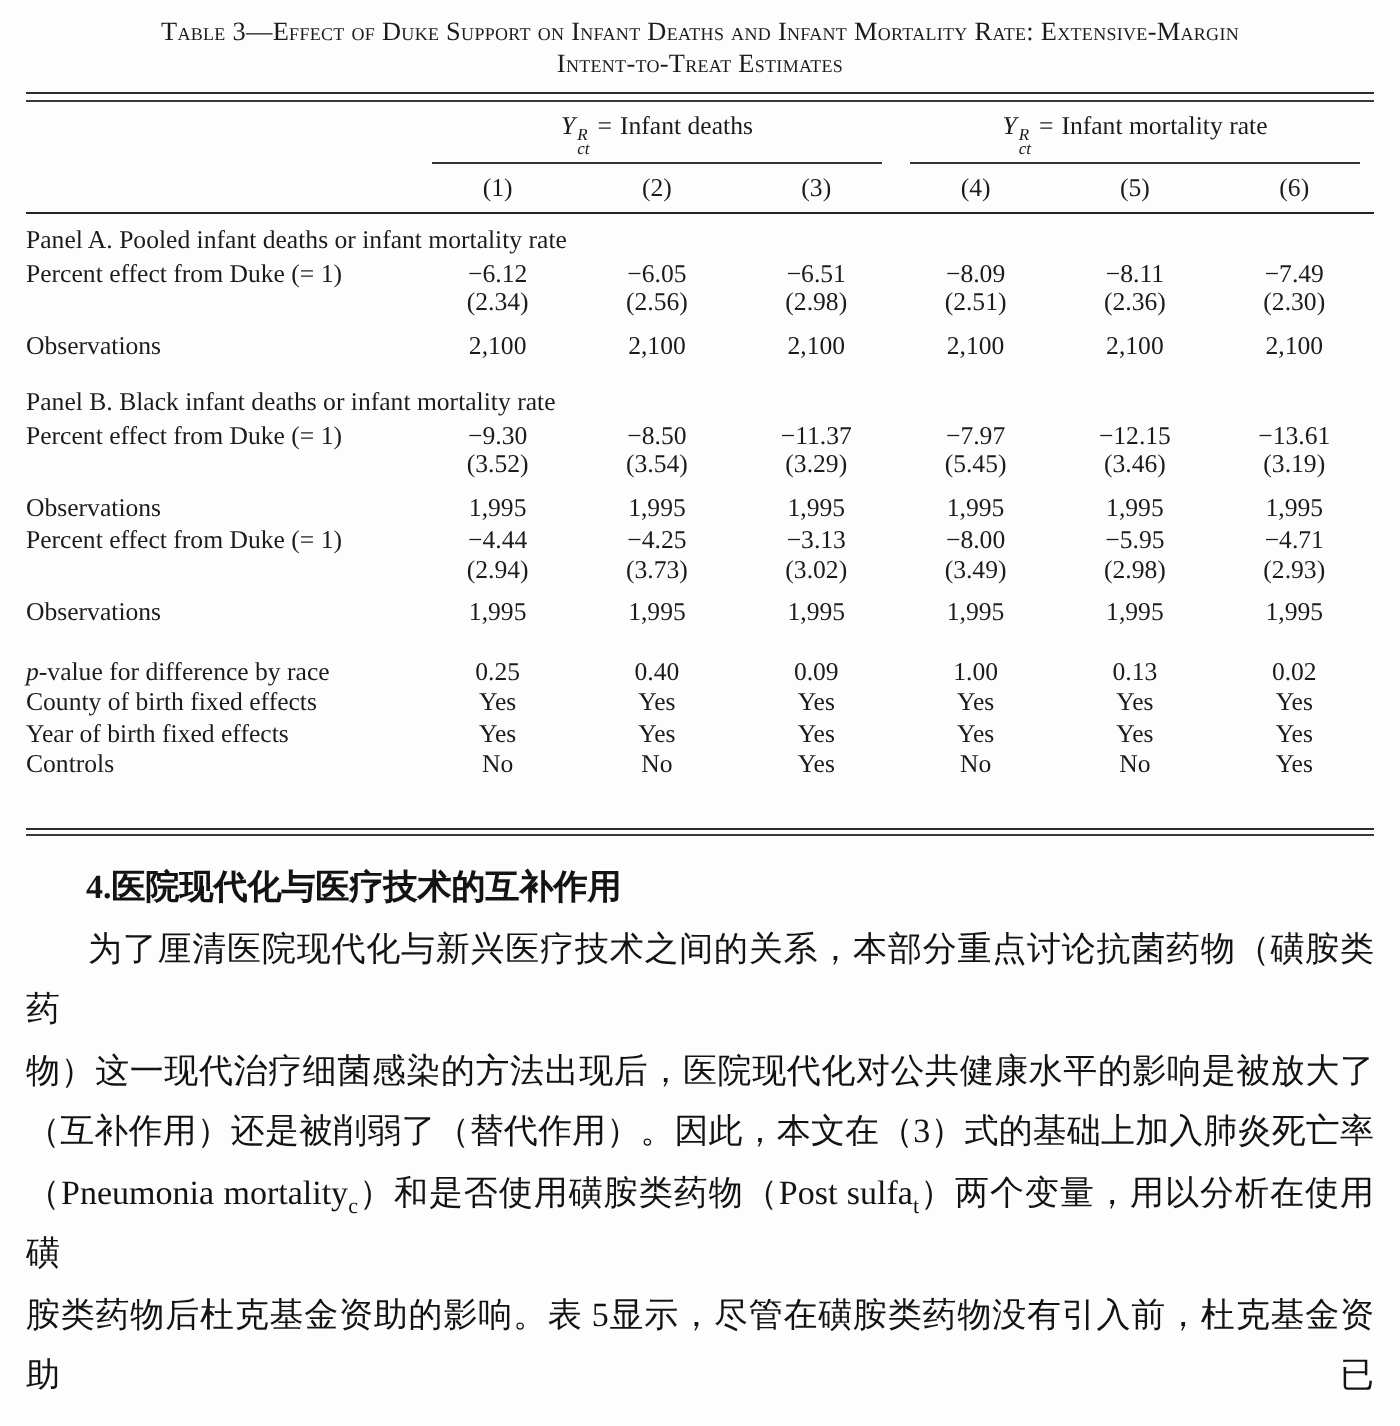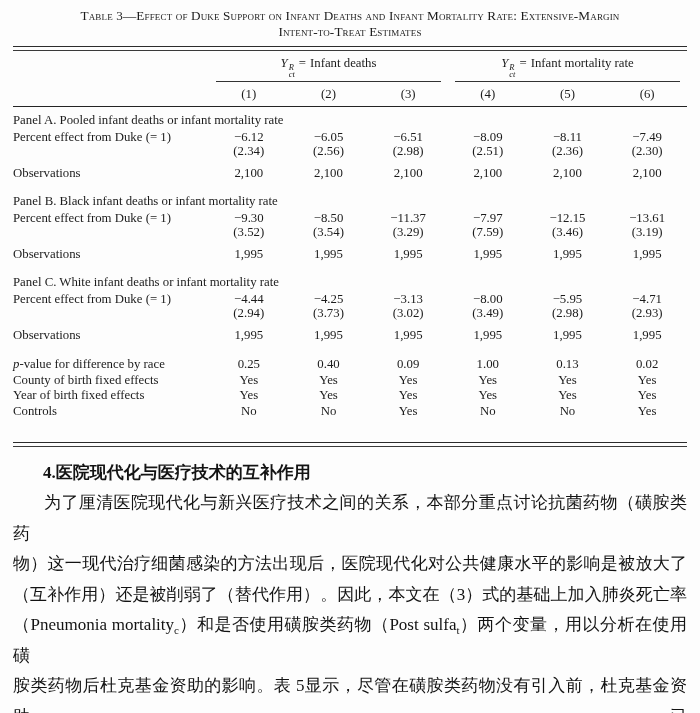--- a/index.html
+++ b/index.html
@@ -144,37 +144,34 @@
       <td class="num">−11.37</td>
       <td class="num">−7.97</td>
       <td class="num">−12.15</td>
       <td class="num">−13.61</td>
     </tr>
     <tr class="r-se">
       <td class="lbl"></td>
       <td class="num">(3.52)</td>
       <td class="num">(3.54)</td>
       <td class="num">(3.29)</td>
-      <td class="num">(7.59)</td>
+      <td class="num">(5.45)</td>
       <td class="num">(3.46)</td>
       <td class="num">(3.19)</td>
     </tr>
     <tr class="r-obs">
       <td class="lbl">Observations</td>
       <td class="num">1,995</td>
       <td class="num">1,995</td>
       <td class="num">1,995</td>
       <td class="num">1,995</td>
       <td class="num">1,995</td>
       <td class="num">1,995</td>
     </tr>
 
-    <tr class="r-panel later">
-      <td colspan="7">Panel C. White infant deaths or infant mortality rate</td>
-    </tr>
     <tr class="r-eff">
       <td class="lbl">Percent effect from Duke (= 1)</td>
       <td class="num">−4.44</td>
       <td class="num">−4.25</td>
       <td class="num">−3.13</td>
       <td class="num">−8.00</td>
       <td class="num">−5.95</td>
       <td class="num">−4.71</td>
     </tr>
     <tr class="r-se">

